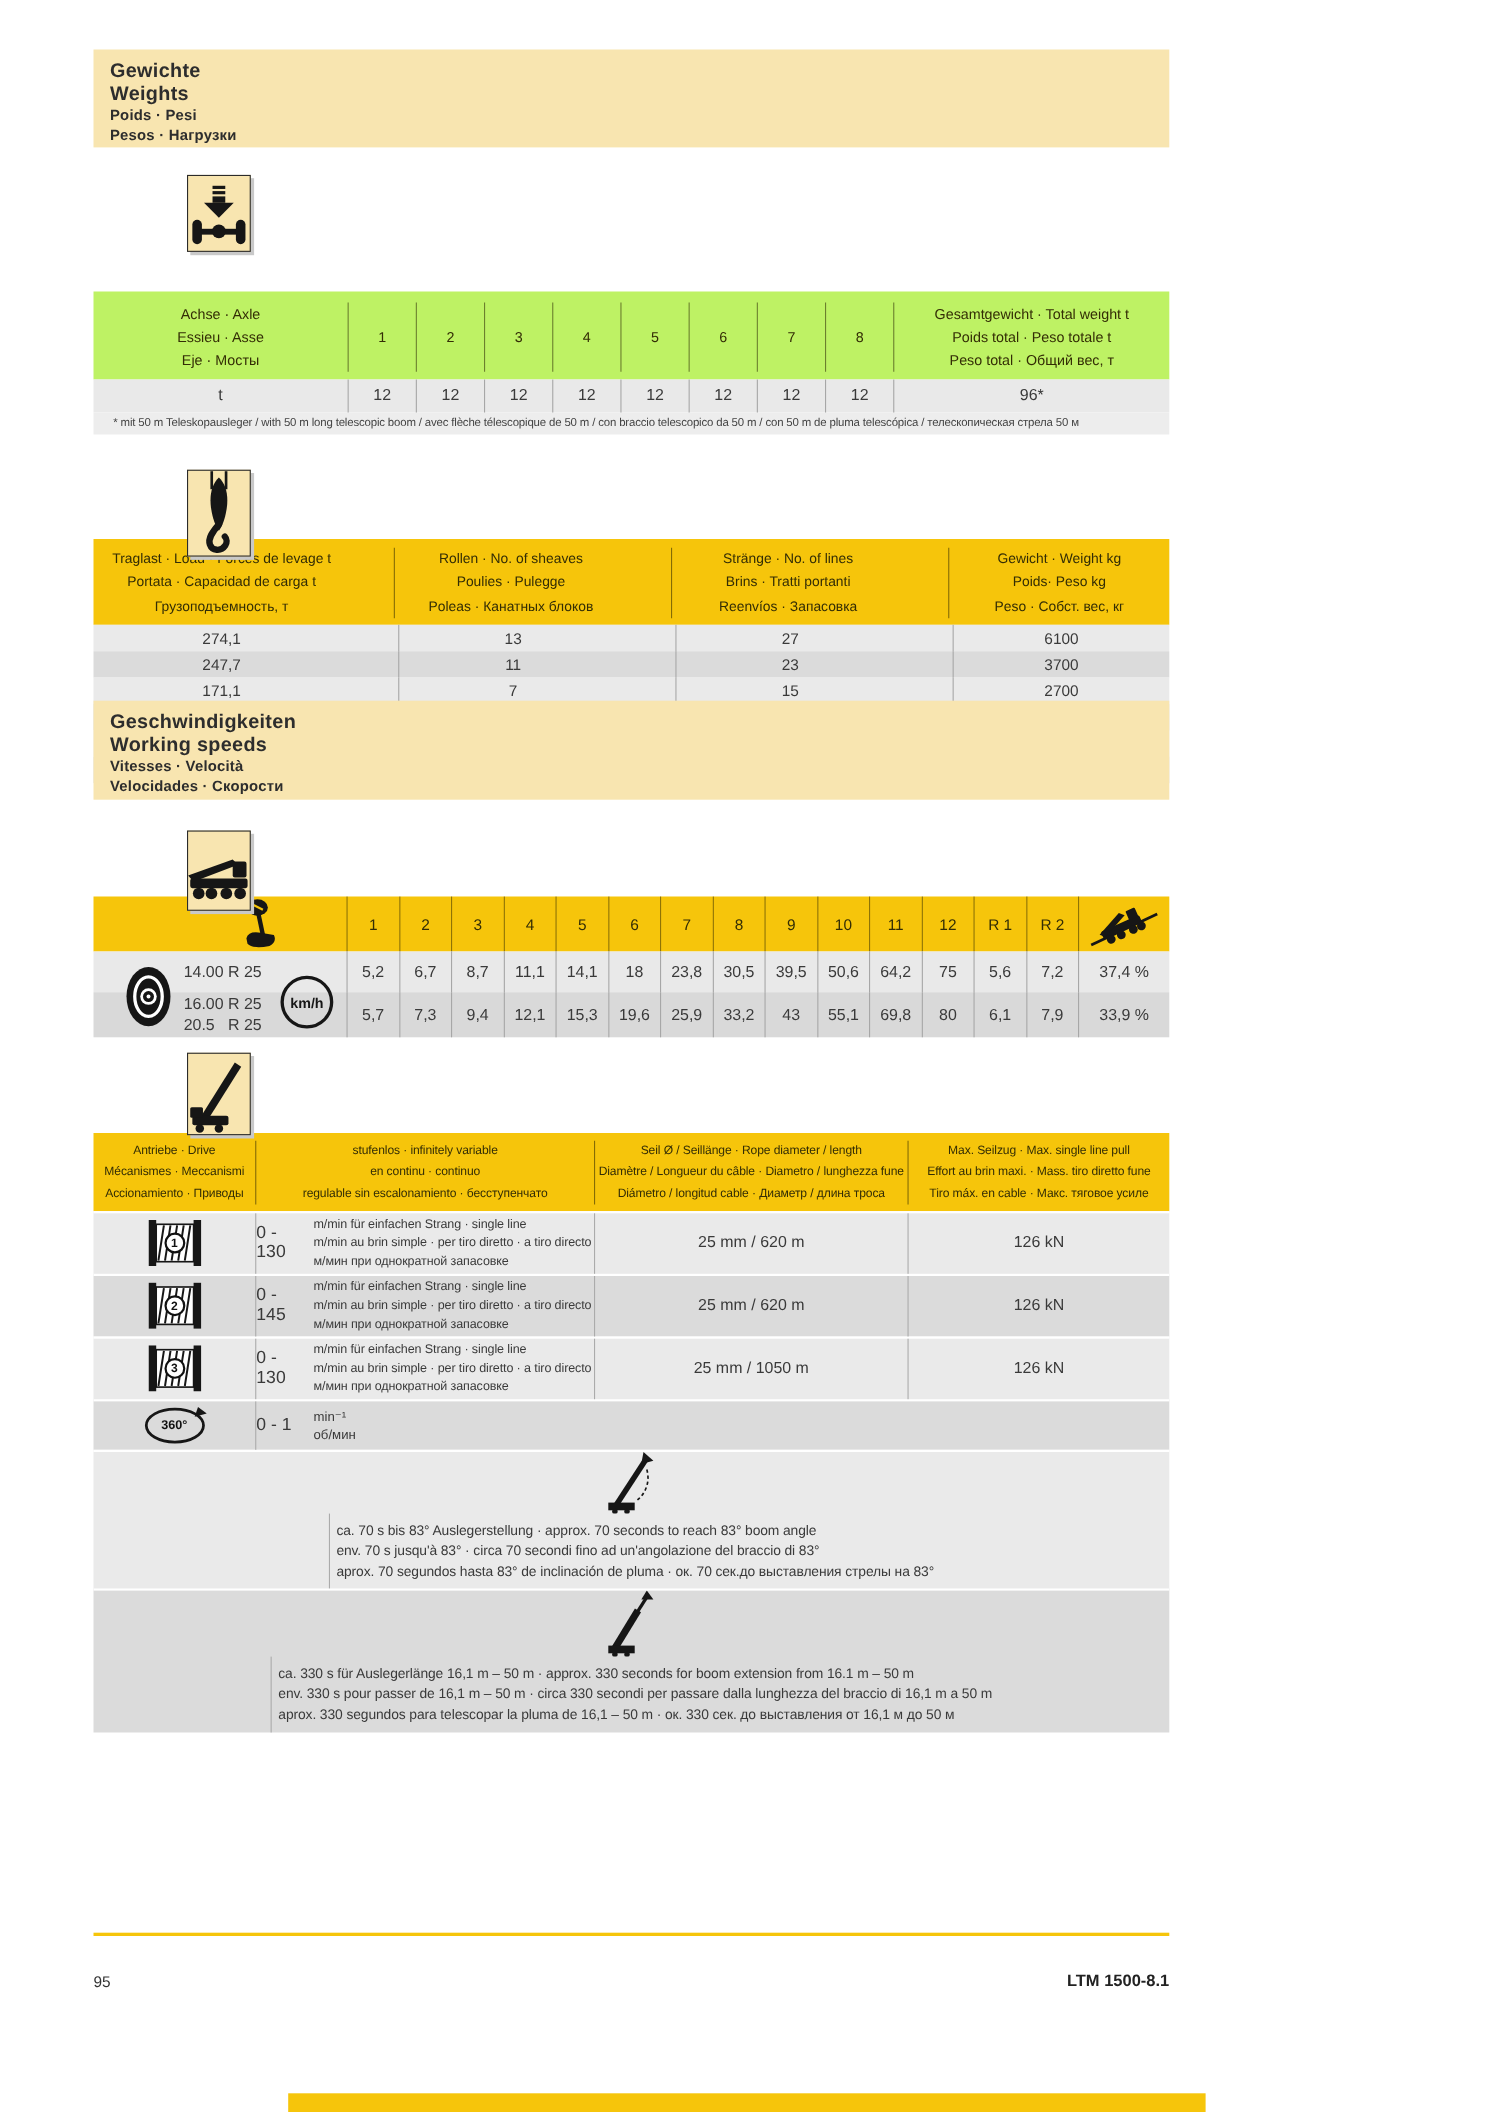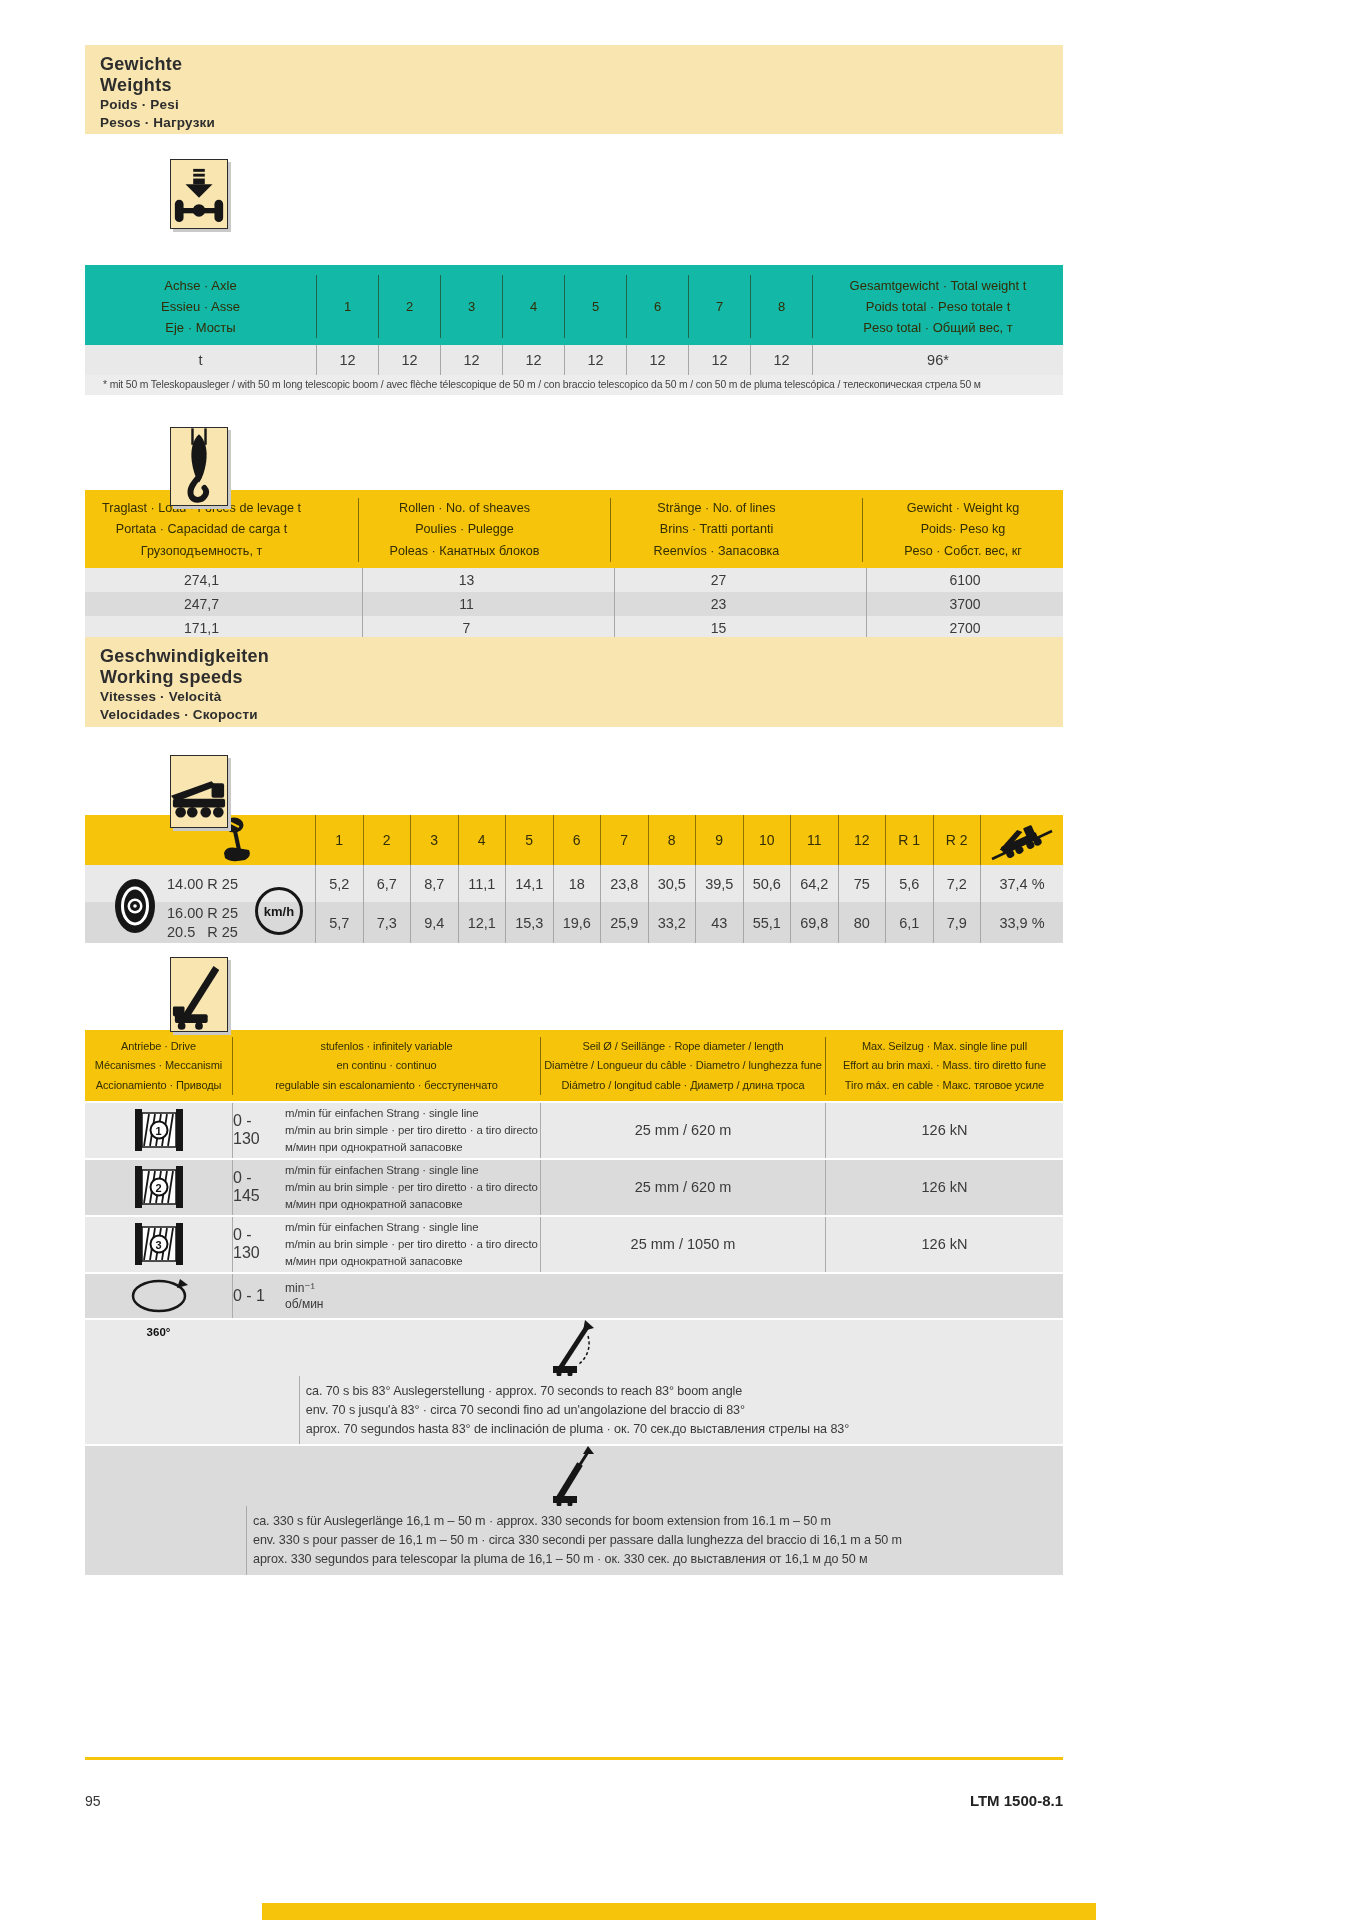--- a/index.html
+++ b/index.html
@@ -15,21 +15,21 @@
   .section-hdr .l1 { font-size:18px; font-weight:bold; line-height:1.18; letter-spacing:.3px; }
   .section-hdr .l2 { font-size:13.5px; font-weight:bold; line-height:1.3; letter-spacing:.2px; }
 
   
   .icon-box { background:#F8E5B0; border:1.5px solid #2b2b2b; box-shadow:3px 3px 0 #c9c9c9;
               display:flex; align-items:center; justify-content:center; z-index:5; }
 
   
   .axle-table { left:85px; top:265px; width:978px; font-size:13px; }
   .ax-grid { display:grid; grid-template-columns:231px repeat(8,62px) 1fr; }
-  .ax-head { background:#14b8a6; color:#332d05; padding:10px 0 7px; line-height:1.62; }
+  .ax-head { background:#bef264; color:#332d05; padding:10px 0 7px; line-height:1.62; }
   .ax-head .cell { display:flex; flex-direction:column; justify-content:center; text-align:center; }
   .ax-head .vl { border-left:1px solid rgba(40,35,0,.55); }
   .ax-row  { background:#E9E9E9; height:30px; font-size:14.5px; }
   .ax-row .cell { display:flex; align-items:center; justify-content:center; }
   .ax-row .vl { border-left:1px solid #a7a7a7; }
   .ax-foot { background:#EDEDED; height:20px; line-height:20px; font-size:10.4px; letter-spacing:-0.15px;
              padding-left:18px; white-space:nowrap; color:#444; }
 
   
   .hook-table { left:85px; top:490px; width:978px; }
@@ -79,21 +79,21 @@
   .slew-mid { display:flex; align-items:center; }
   .slew-units { font-size:12px; line-height:1.35; }
   .txt-row { min-height:58px; display:flex; align-items:center;flex-direction:column; }
   .txt-lines { font-size:12.6px; line-height:1.5; letter-spacing:-0.1px; padding:6px 0; }
   .winch-wrap { position:relative; width:48px; height:42px; }
   .winch-num { position:absolute; left:50%; top:50%; transform:translate(-50%,-50%);
                width:19px; height:19px; border-radius:50%; background:#fff; border:2.5px solid #111;
                display:flex; align-items:center; justify-content:center; font-size:11px; font-weight:bold; color:#111; }
   .slew-wrap { position:relative; width:58px; height:38px; }
   .slew-label { position:absolute; left:50%; top:50%; transform:translate(-50%,-50%);
-                font-size:11.5px; font-weight:bold; color:#111;margin-top:36px; }
+                font-size:11.5px; font-weight:bold; color:#111; }
 
   
   .footer-rule { left:85px; top:1757px; width:978px; height:3px; background:#F6C50B; }
   .page-number { left:85px; top:1793px; font-size:14px; color:#333; }
   .model-label { top:1792px; right:295px; font-size:15px; font-weight:bold; color:#222; }
   .bottom-bar { left:262px; top:1903px; width:834px; height:17px; background:#F6C50B; }
 
   svg { display:block; }
 </style>
 </head>

